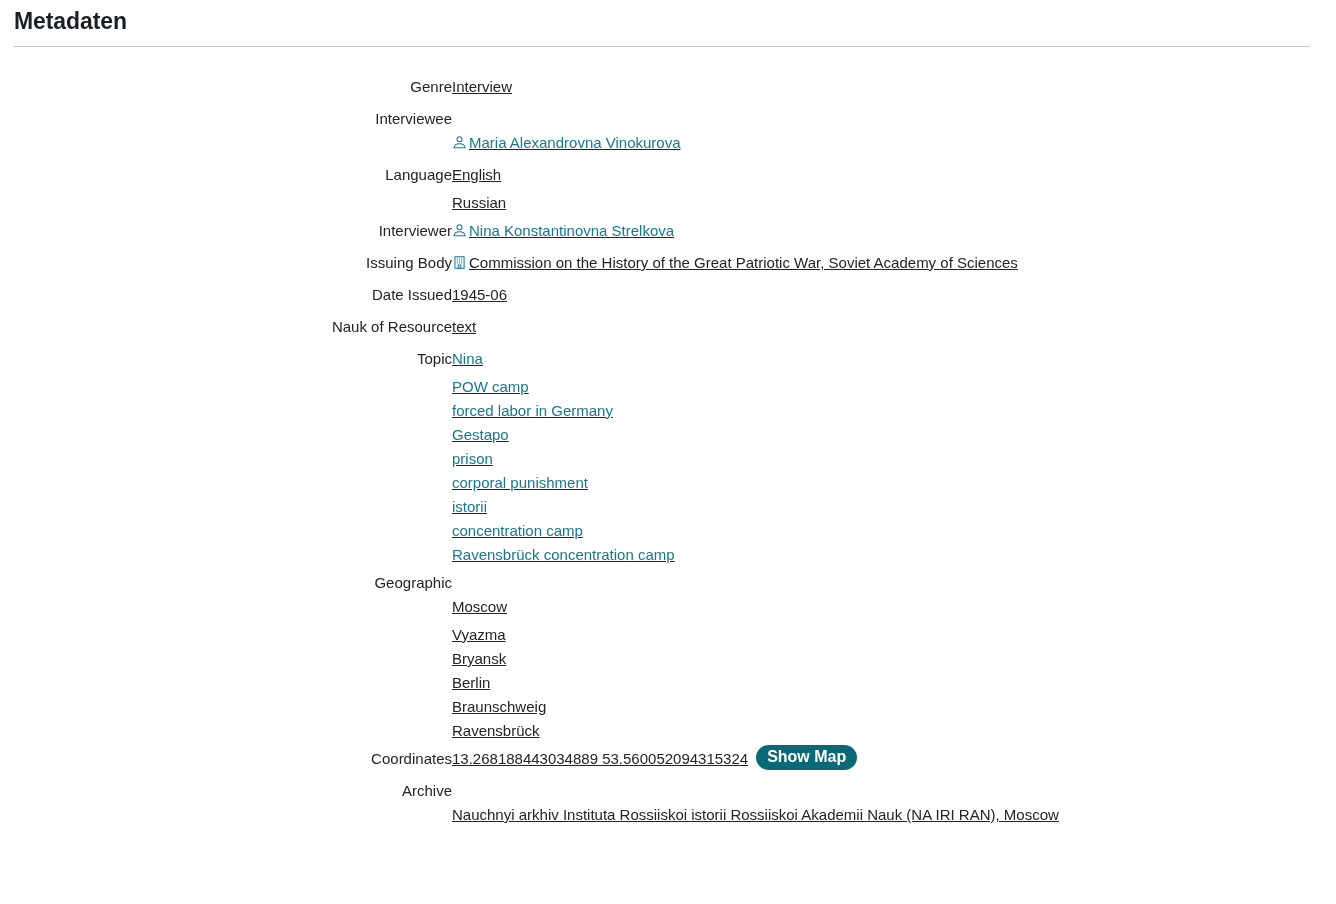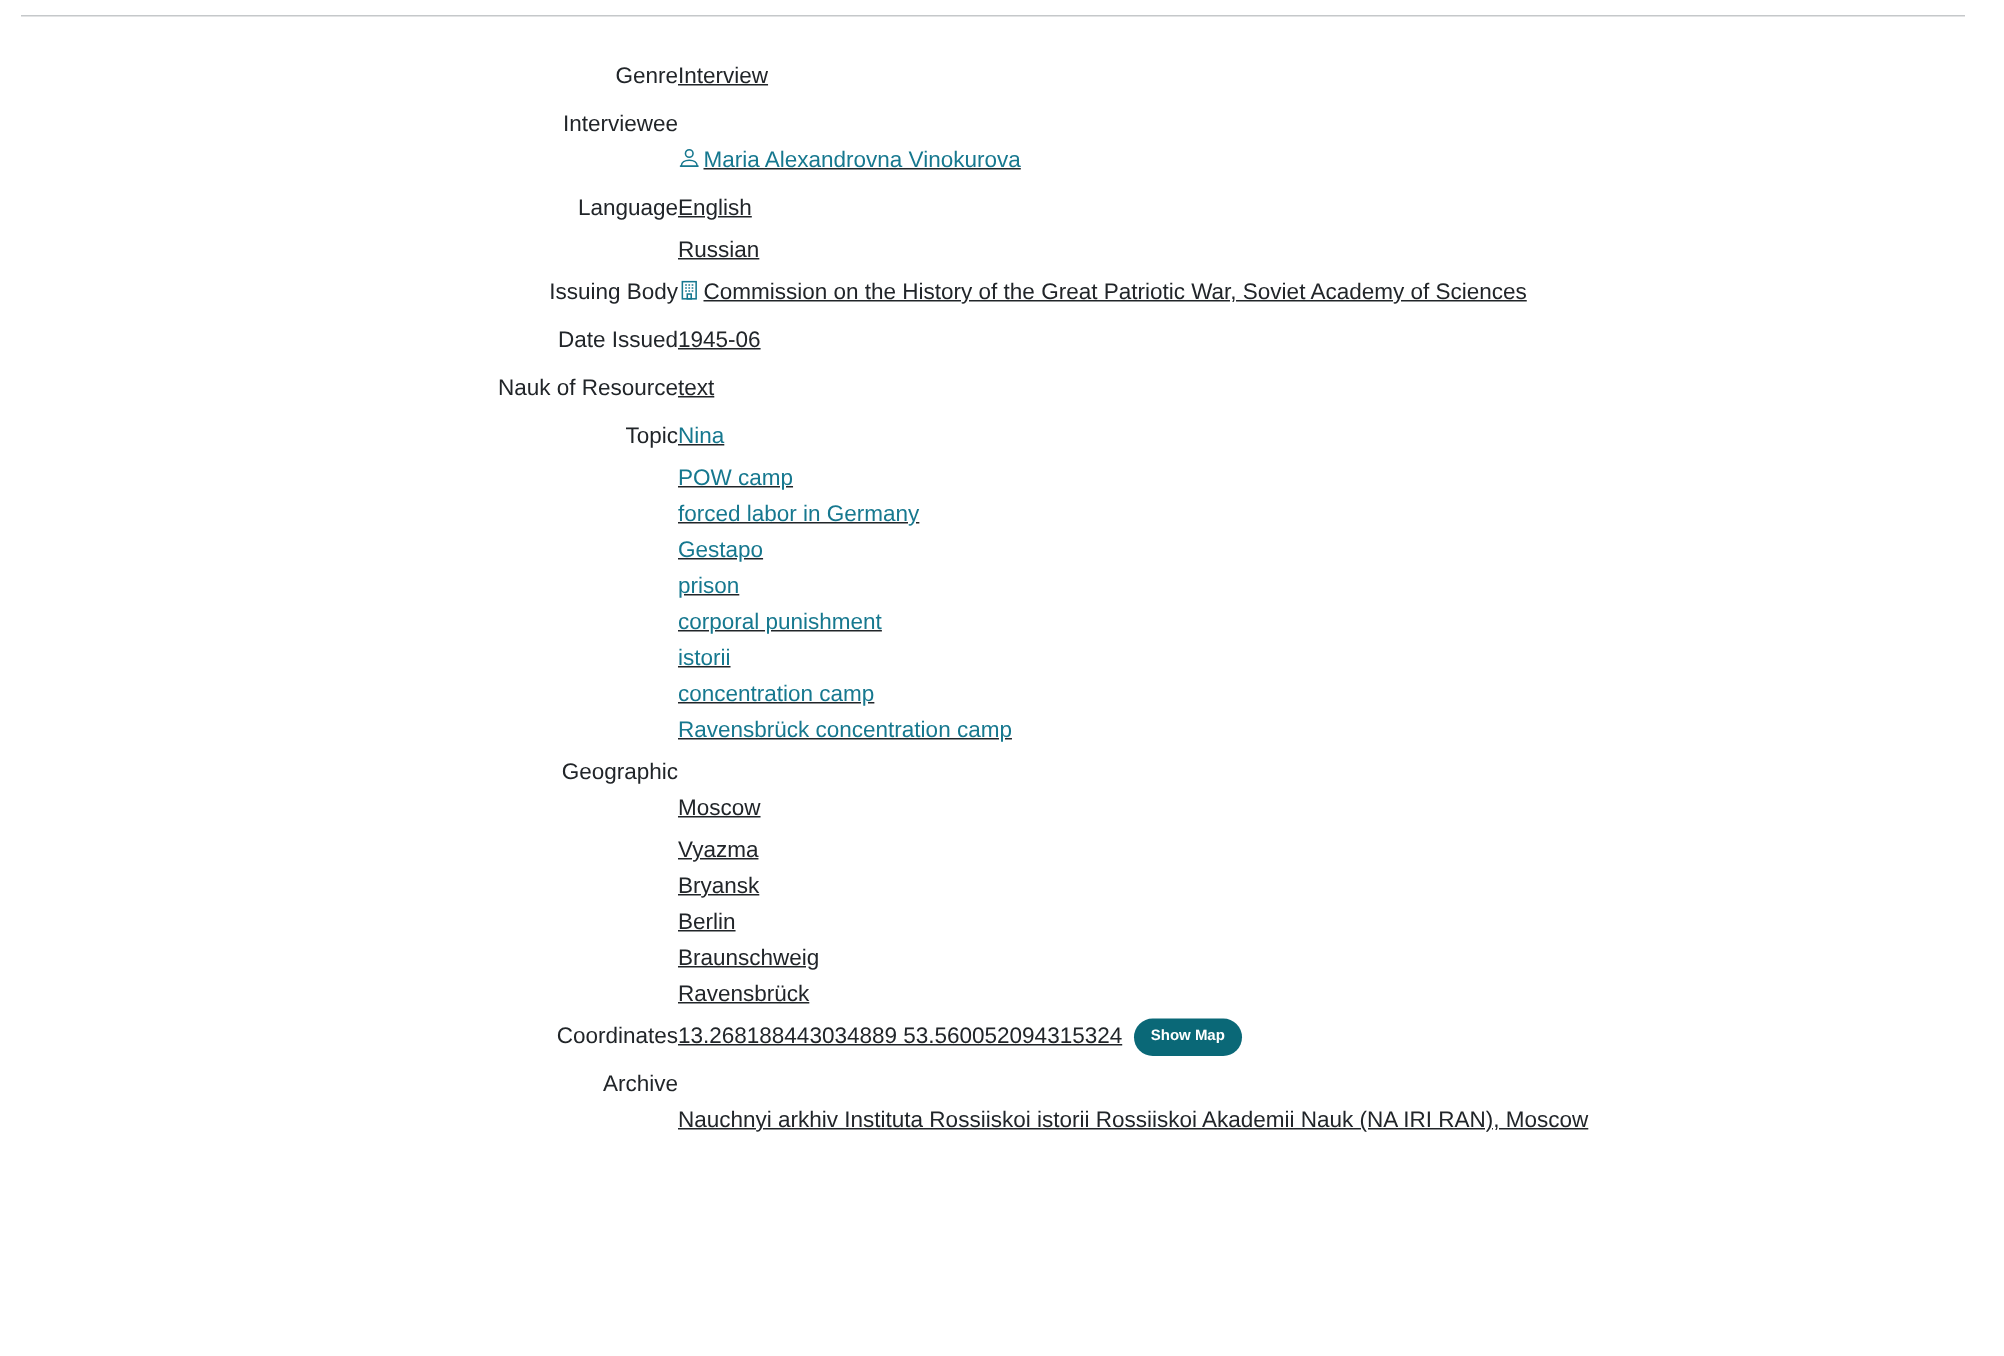--- a/index.html
+++ b/index.html
@@ -113,35 +113,36 @@
   
   .show-map-btn {
     display: inline-block;
     margin-left: 8px;
     padding: 4px 11px 5px;
     border: 0;
     border-radius: 14px;
     background: #0a6877;
     color: #ffffff;
     font-family: "Liberation Sans", sans-serif;
-    font-size: 10px;
+    font-size: 16px;
     font-weight: bold;
     line-height: 16px;
     vertical-align: 2px;
     cursor: pointer;
     white-space: nowrap;
   }
 
   .coord-text { white-space: nowrap; }
 </style>
 </head>
 <body>
 
 <div class="page">
 
+  <h1 class="page-title">Metadaten</h1>
   <hr class="title-rule">
 
   <table class="meta-table">
     <tbody>
 
       <tr class="meta-row single">
         <th class="meta-label">Genre</th>
         <td class="meta-value">
           <span class="value-line">Interview</span>
         </td>
@@ -163,20 +164,34 @@
       </tr>
 
       <tr class="meta-row">
         <th class="meta-label">Language</th>
         <td class="meta-value">
           <span class="value-line">English</span>
           <span class="value-line">Russian</span>
         </td>
       </tr>
 
+      <tr class="meta-row single">
+        <th class="meta-label">Interviewer</th>
+        <td class="meta-value">
+          <span class="value-line">
+            <span class="inline-icon">
+              <svg viewBox="0 0 16 16" fill="none" stroke="#16788f" stroke-width="1.1">
+                <circle cx="8" cy="4.6" r="2.7"></circle>
+                <path d="M2.4 13.4c0-2.5 2.5-4 5.6-4s5.6 1.5 5.6 4" stroke-linecap="round"></path>
+                <line x1="1.8" y1="13.6" x2="14.2" y2="13.6" stroke-linecap="round"></line>
+              </svg>
+            </span><span class="meta-link">Nina Konstantinovna Strelkova</span>
+          </span>
+        </td>
+      </tr>
 
       <tr class="meta-row single">
         <th class="meta-label">Issuing Body</th>
         <td class="meta-value">
           <span class="value-line">
             <span class="inline-icon">
               <svg viewBox="0 0 16 16" fill="none" stroke="#16788f" stroke-width="1.1">
                 <rect x="3.1" y="1.9" width="9.8" height="12.2"></rect>
                 <line x1="5.1" y1="4.3" x2="6.3" y2="4.3"></line>
                 <line x1="7.4" y1="4.3" x2="8.6" y2="4.3"></line>

